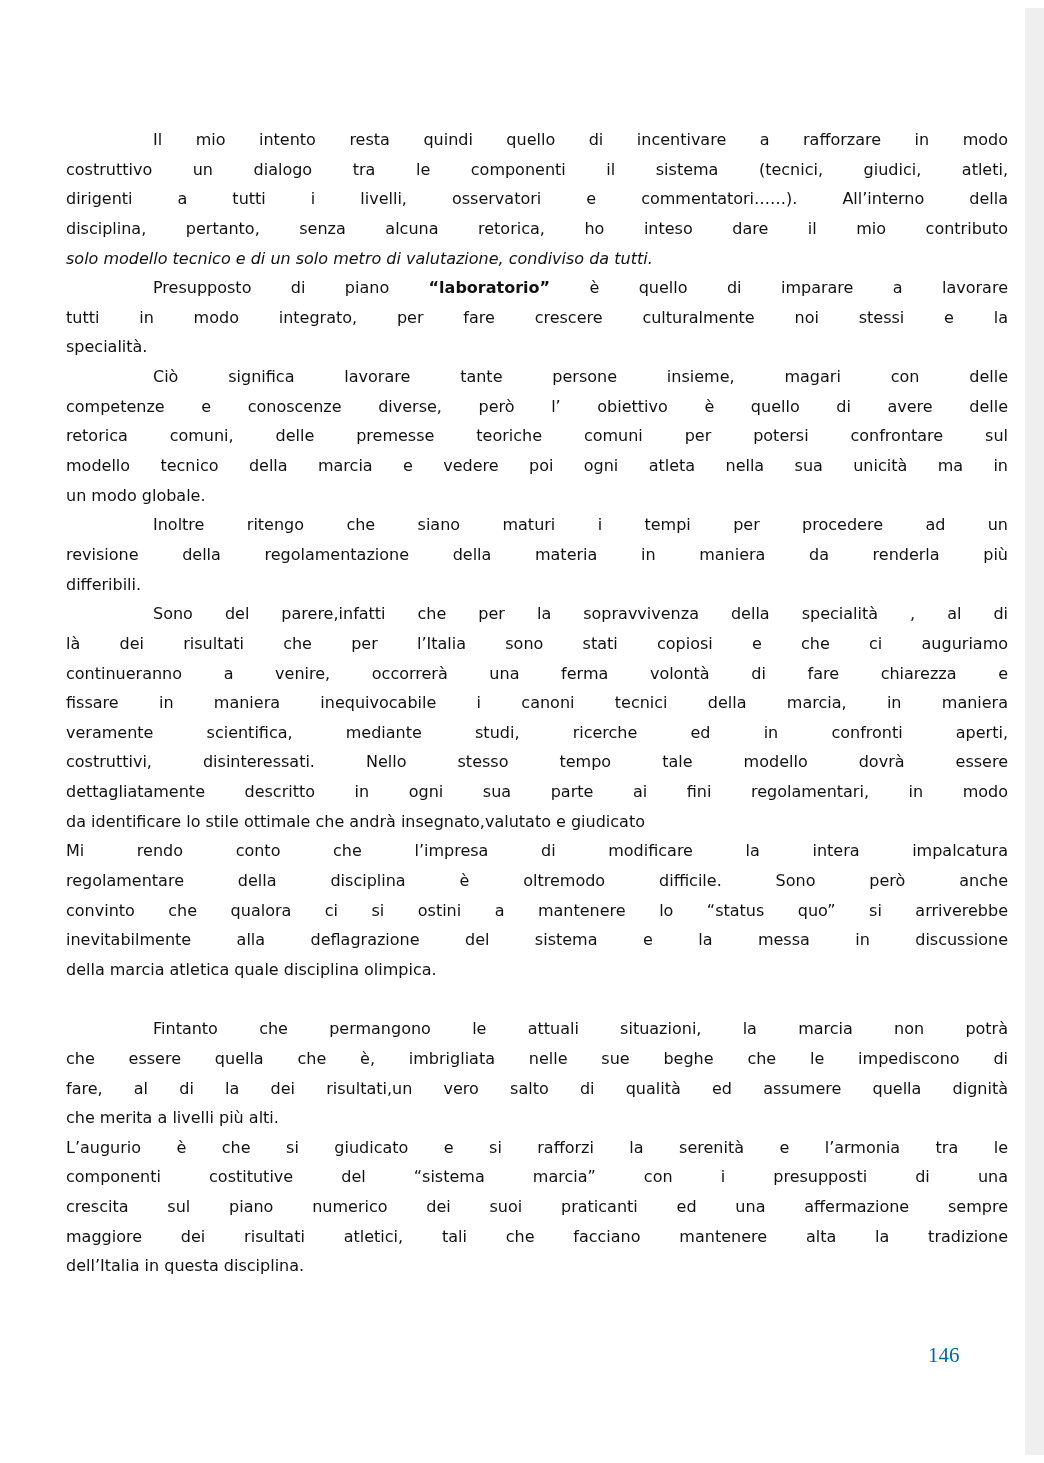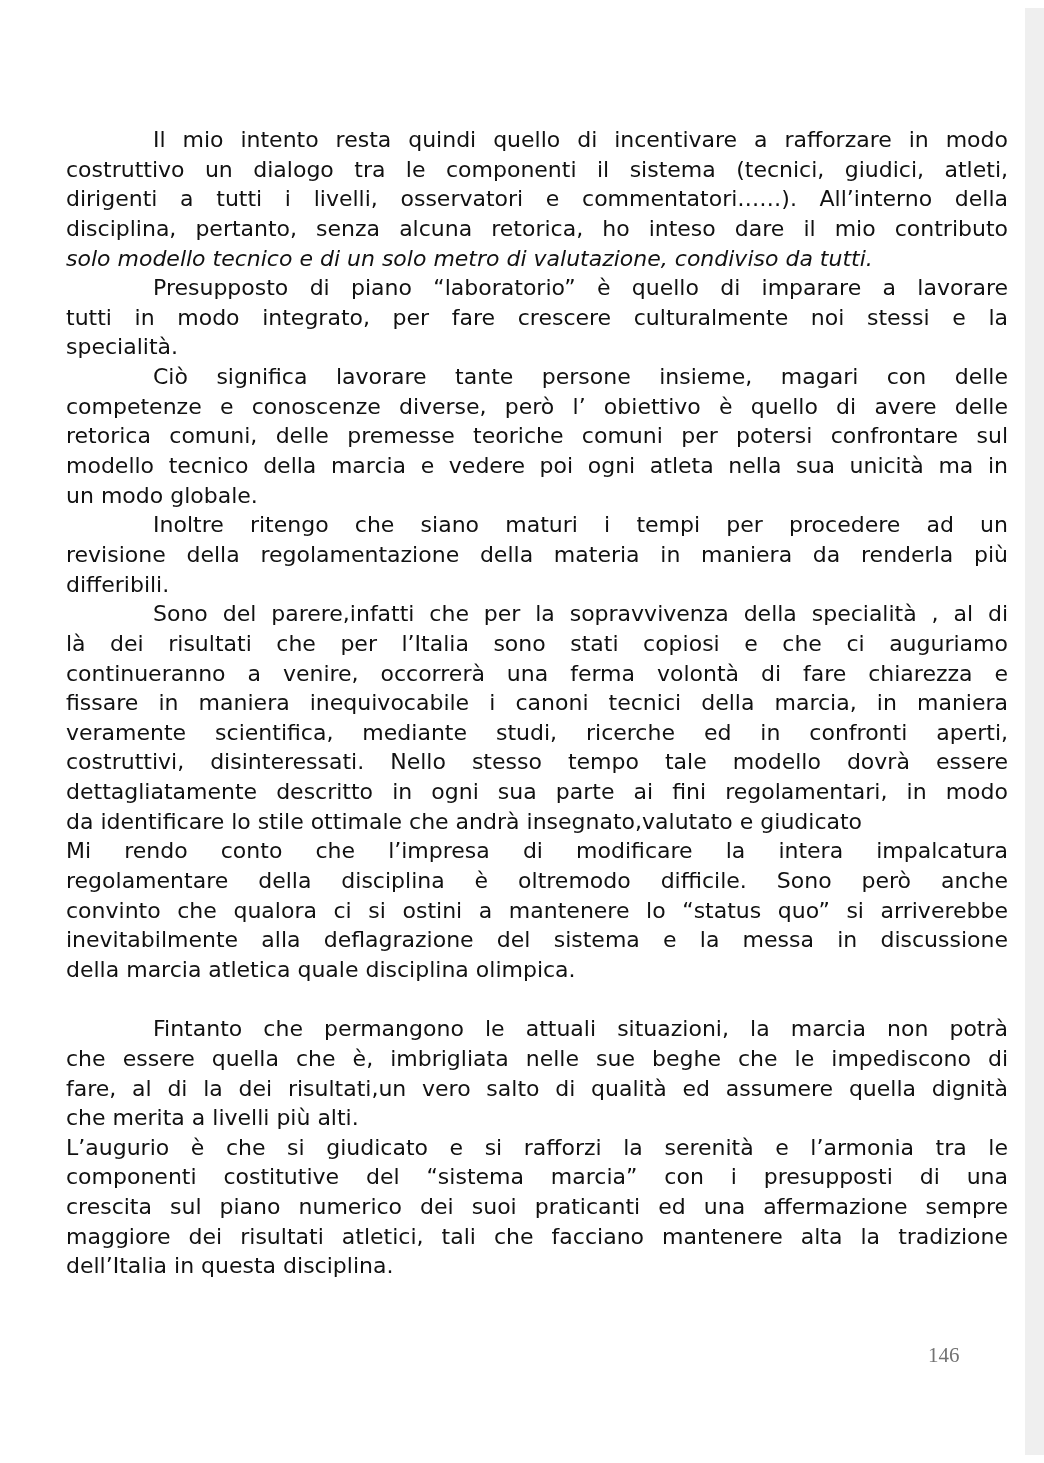--- a/index.html
+++ b/index.html
@@ -5,34 +5,34 @@
   html, body { margin: 0; padding: 0; background: #ffffff; }
   body { width: 1044px; height: 1463px; position: relative; overflow: hidden; }
   .page {
     position: absolute; left: 0; top: 0; width: 1044px; height: 1463px; background: #ffffff;
   }
   .side-strip {
     position: absolute; left: 1025px; top: 8px; width: 19px; height: 1447px; background: #efefef;
   }
   .text {
     position: absolute; left: 66px; top: 125px; width: 942px;
-    font-family: "DejaVu Sans", sans-serif; font-size: 22px; color: #111111;
+    font-family: "DejaVu Sans", sans-serif; font-size: 16px; color: #111111;
   }
   .line {
     display: block; height: 29.65px; line-height: 29.65px; white-space: nowrap;
     text-align: justify; text-align-last: justify; overflow: visible;
   }
   .line.last { text-align-last: left; }
   .line.indent { padding-left: 87px; }
   .blank { height: 29.65px; }
   .ital { font-style: italic; }
-  .bold { font-weight: normal; }
+  .bold { font-weight: bold; }
   .page-number {
     position: absolute; left: 928px; top: 1343px;
-    font-family: "Liberation Serif", serif; font-size: 21px; color: #737373;
+    font-family: "Liberation Serif", serif; font-size: 21px; color: #0369a1;
   }
 </style>
 </head>
 <body>
 
 <div class="page">
   <div class="side-strip"></div>
 
   <div class="text">
 

